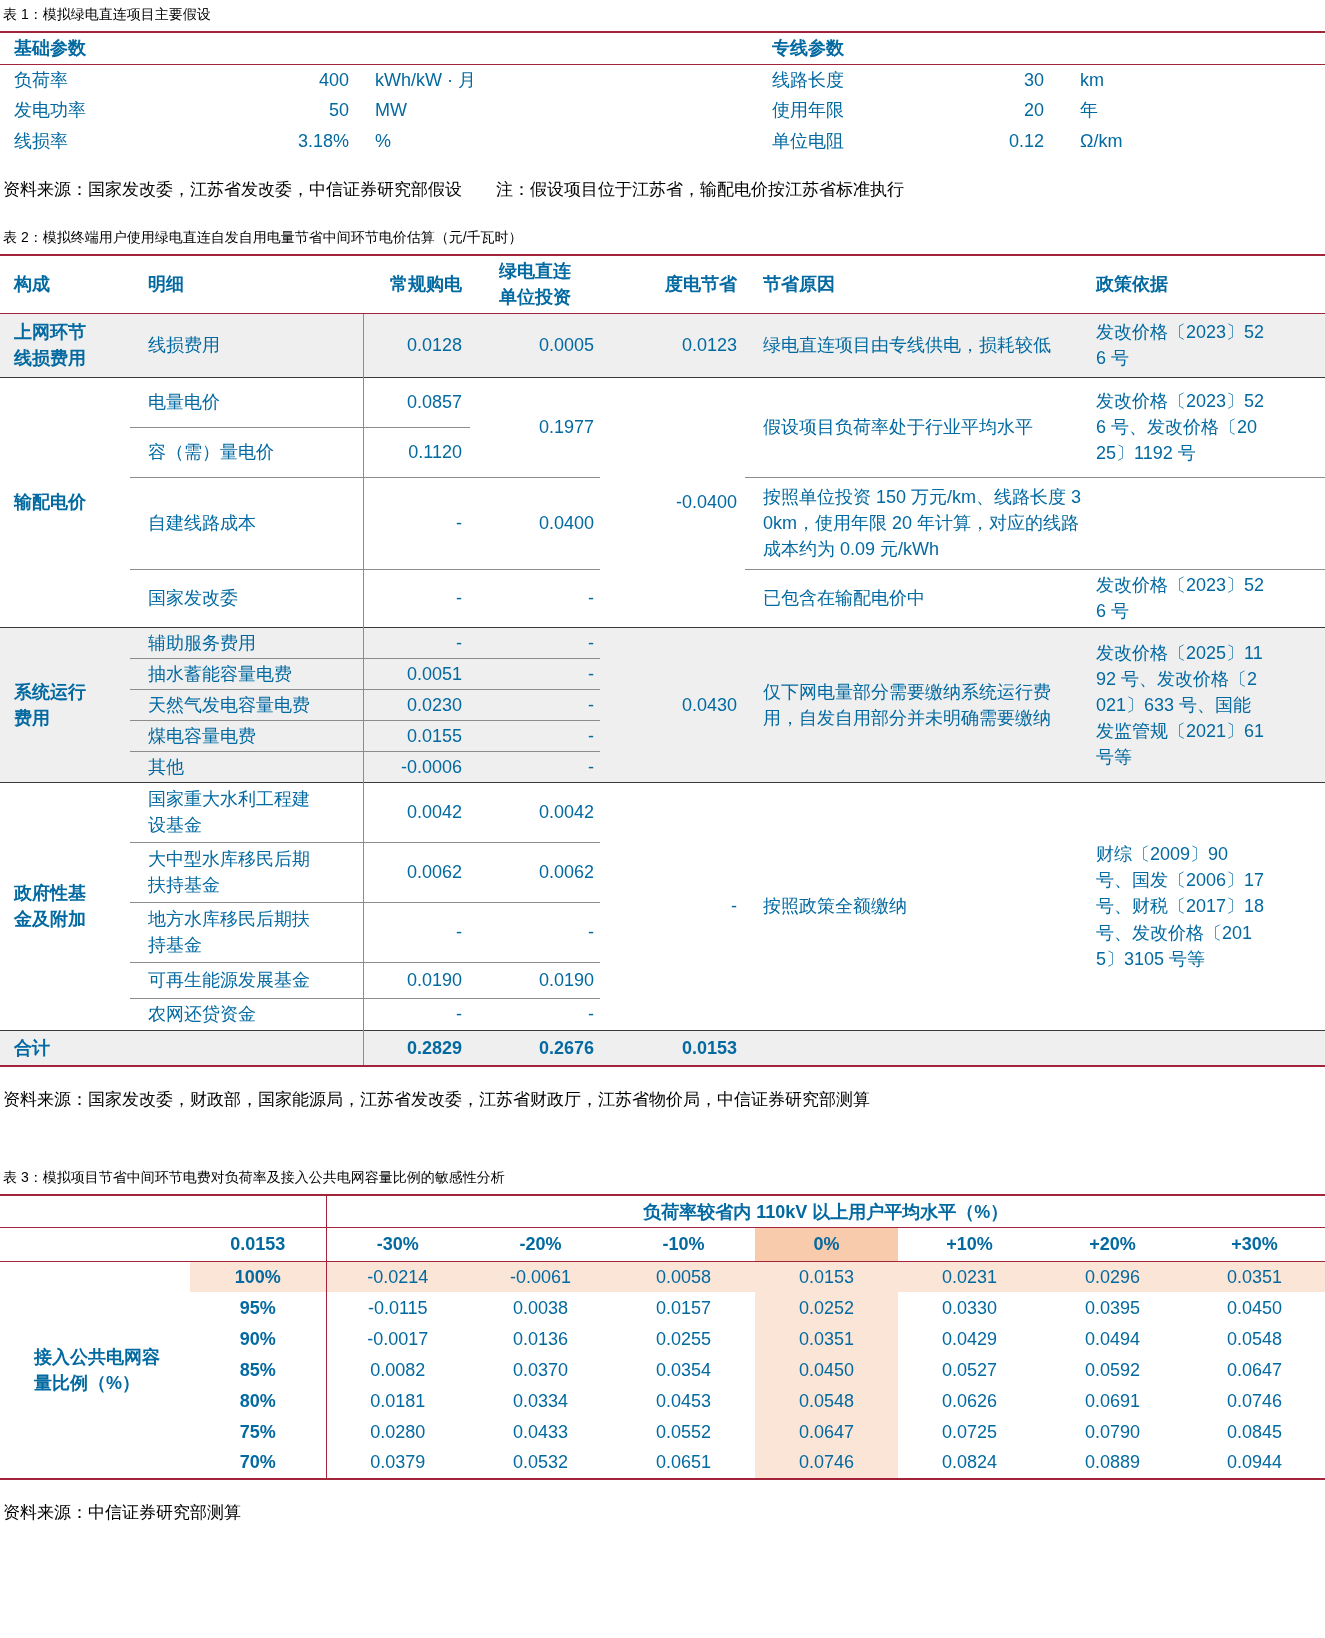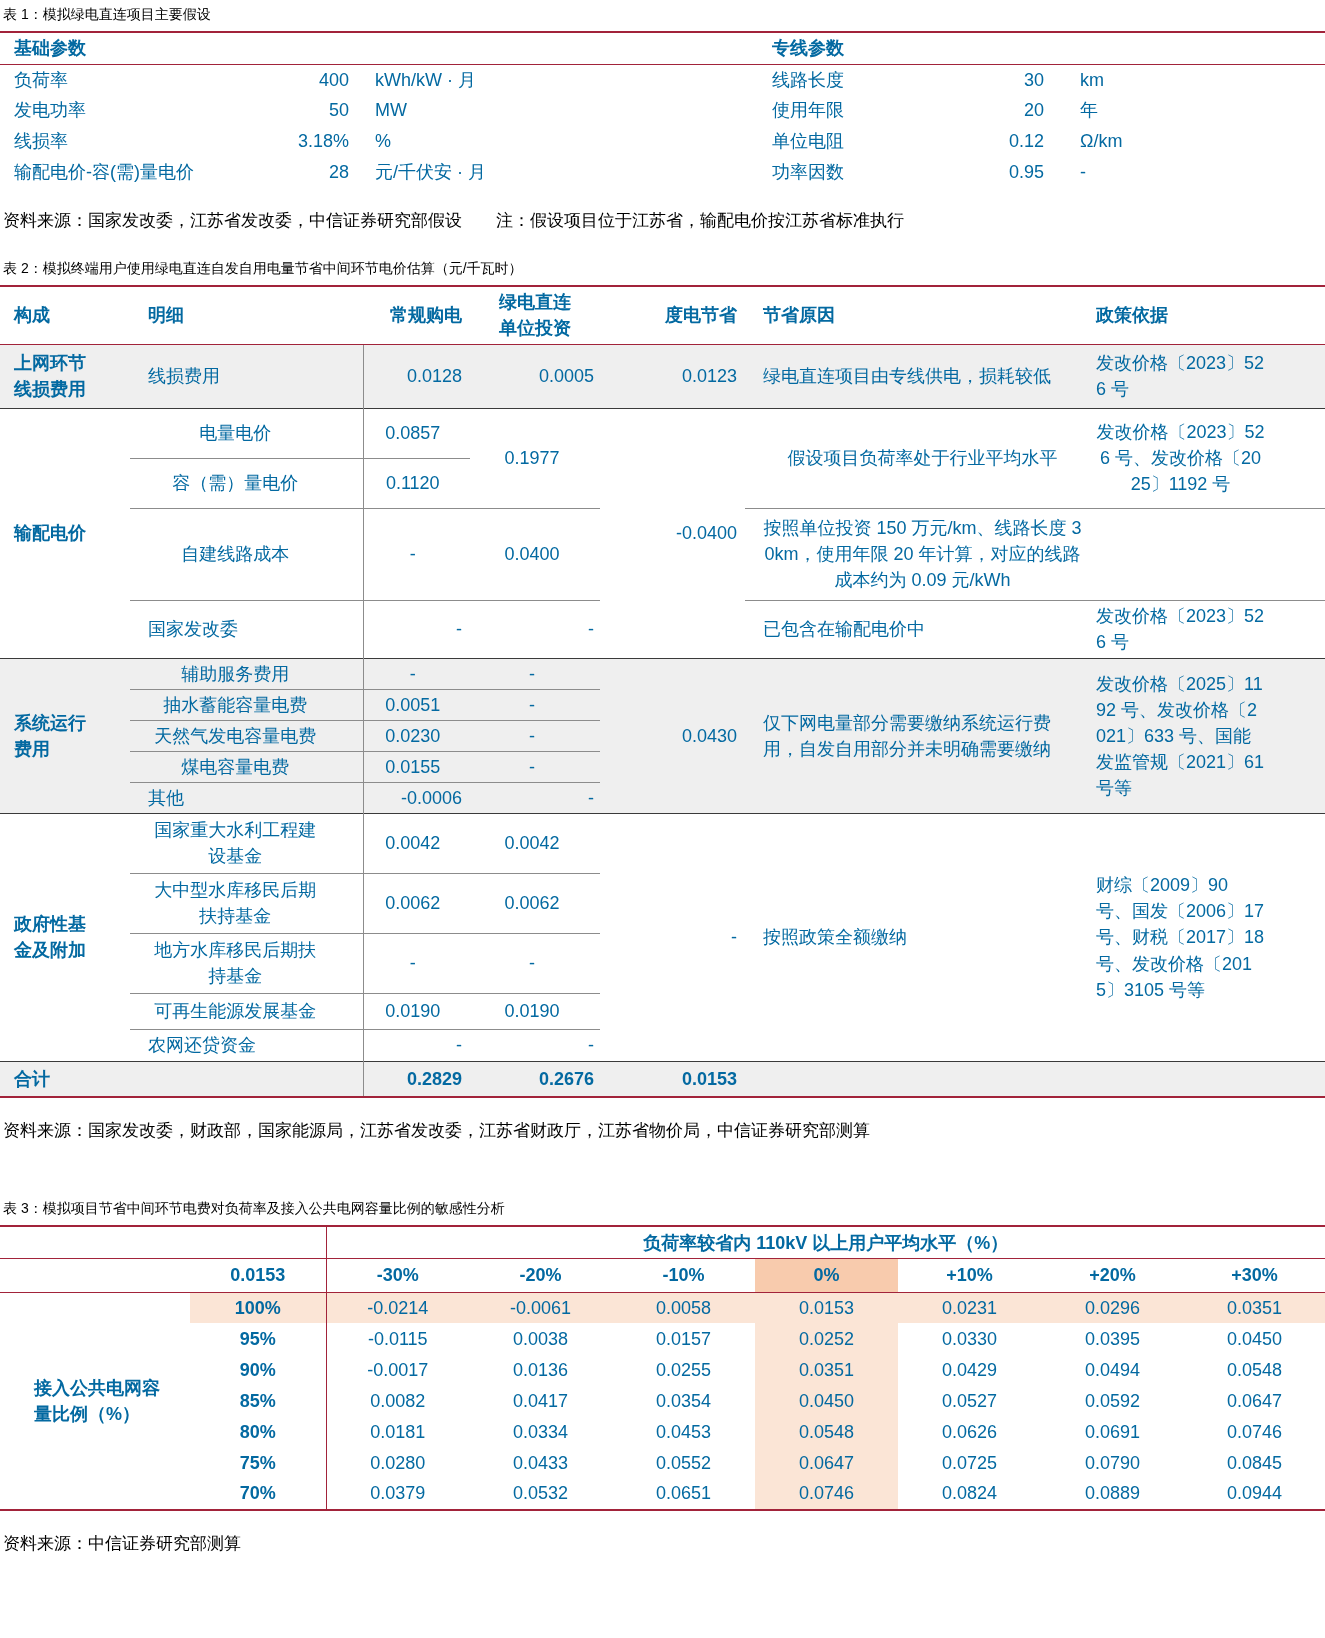--- a/index.html
+++ b/index.html
@@ -20,21 +20,21 @@
   .pl6 { padding-left:6px; } .pl12 { padding-left:12px; } .pl14 { padding-left:14px; }
   .pl18 { padding-left:18px; } .pl20 { padding-left:20px; } .pl30 { padding-left:30px; }
   .pl34 { padding-left:34px; } .pr6 { padding-right:6px; } .pr8 { padding-right:8px; }
   .pr40 { padding-right:40px; } .pr60 { padding-right:60px; }
 
   
   .t-top { border-top:2.5px solid #a2233a; }
   .hb td { border-bottom:1.5px solid #a2233a; }          
   .redbot { border-bottom:2.5px solid #a2233a; }         
   .st { border-top:1px solid #3a3a3a; }                  
-  .sb { border-bottom:1px solid #8c8c8c;text-align:center; }               
+  .sb { border-bottom:1px solid #8c8c8c; }               
   .vl { border-left:1px solid #8c8c8c; }                 
   .vlr { border-left:1.5px solid #a2233a; }              
 
   .gbg { background:#efefef; }
   .pk  { background:#fbe5d6; }
   .pkd { background:#f8cbad; }
 
   .catw { width:78px; }     
   .axw  { width:134px; }    
 
@@ -81,28 +81,20 @@
         <td class="R pr6">20</td>
         <td class="pl30">年</td>
       </tr>
       <tr class="h31">
         <td class="pl14">线损率</td>
         <td class="R pr6">3.18%</td>
         <td class="pl20">%</td>
         <td class="pl12">单位电阻</td>
         <td class="R pr6">0.12</td>
         <td class="pl30">Ω/km</td>
-      </tr>
-      <tr class="h31">
-        <td class="pl14">输配电价-容(需)量电价</td>
-        <td class="R pr6">28</td>
-        <td class="pl20">元/千伏安 · 月</td>
-        <td class="pl12">功率因数</td>
-        <td class="R pr6">0.95</td>
-        <td class="pl30">-</td>
       </tr>
     </tbody>
   </table>
   <div class="src">资料来源：国家发改委，江苏省发改委，中信证券研究部假设　　注：假设项目位于江苏省，输配电价按江苏省标准执行</div>
 
   <div class="gap1"></div>
 
   <div class="tbl-title">表 2：模拟终端用户使用绿电直连自发自用电量节省中间环节电价估算（元/千瓦时）</div>
 
   <table class="t-top">
@@ -309,21 +301,21 @@
         <td class="C">0.0136</td>
         <td class="C">0.0255</td>
         <td class="C pk">0.0351</td>
         <td class="C">0.0429</td>
         <td class="C">0.0494</td>
         <td class="C">0.0548</td>
       </tr>
       <tr class="h31">
         <td class="b C">85%</td>
         <td class="C vlr">0.0082</td>
-        <td class="C">0.0417</td>
+        <td class="C">0.0370</td>
         <td class="C">0.0354</td>
         <td class="C pk">0.0450</td>
         <td class="C">0.0527</td>
         <td class="C">0.0592</td>
         <td class="C">0.0647</td>
       </tr>
       <tr class="h31">
         <td class="b C">80%</td>
         <td class="C vlr">0.0181</td>
         <td class="C">0.0334</td>

